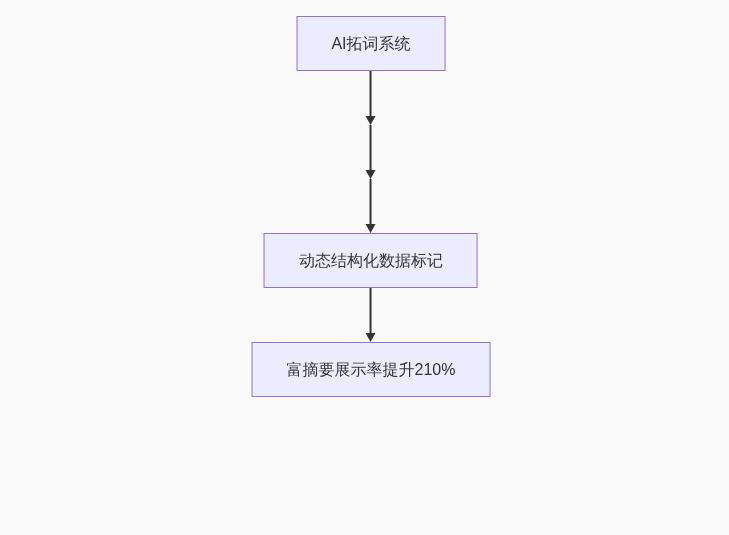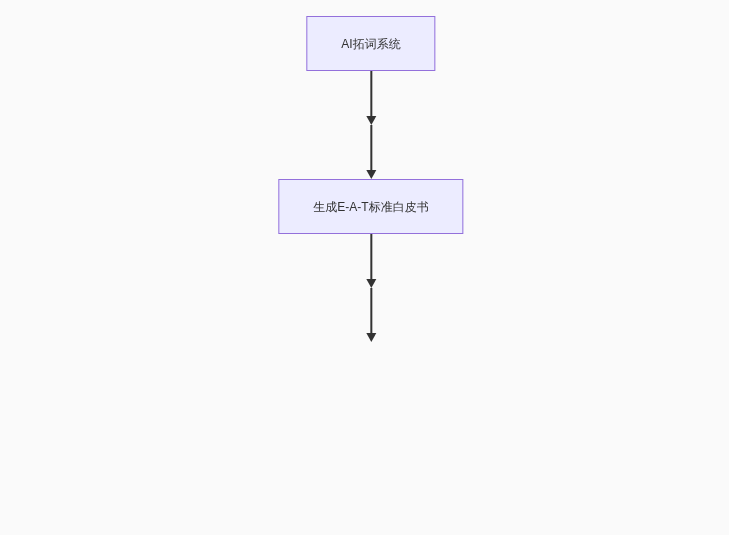--- a/index.html
+++ b/index.html
@@ -28,21 +28,21 @@
   .node {
     box-sizing: border-box;
     height: 55px;
     display: flex;
     align-items: center;
     justify-content: center;
     padding: 0 34px;
     background: var(--node-fill, #ececff);
     border: 1px solid var(--node-border, #9370db);
     color: var(--node-text, #333333);
-    font-size: 12px;
+    font-size: 16px;
     line-height: 1;
     white-space: nowrap;
   }
   .connector {
     display: flex;
     flex-direction: column;
     align-items: center;
     height: 54px;
   }
   .connector .line {
@@ -73,30 +73,33 @@
       <div class="line"></div>
       <div class="head"></div>
     </div>
 
 
     <div class="connector">
       <div class="line"></div>
       <div class="head"></div>
     </div>
 
+
+    <div class="connector">
+      <div class="line"></div>
+      <div class="head"></div>
+    </div>
+
     <div class="node">
-      <span>生成E-A-T标准白皮书</span>
+      <span>动态结构化数据标记</span>
     </div>
 
     <div class="connector">
       <div class="line"></div>
       <div class="head"></div>
     </div>
 
-
-    <div class="connector">
-      <div class="line"></div>
-      <div class="head"></div>
+    <div class="node">
+      <span>富摘要展示率提升210%</span>
     </div>
-
 
   </div>
 </div>
 
 </body></html>

